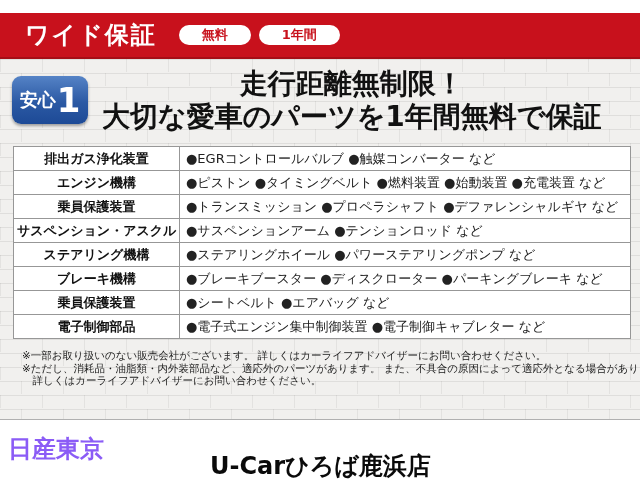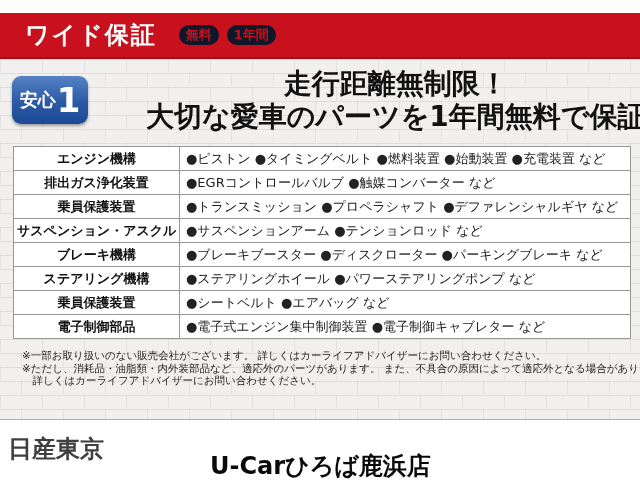--- a/index.html
+++ b/index.html
@@ -5,33 +5,33 @@
   * { margin:0; padding:0; box-sizing:border-box; }
   html,body { width:640px; height:480px; overflow:hidden; background:#fff;
     font-family:"DejaVu Sans","Liberation Sans",sans-serif; }
 
   .top-strip { height:13px; background:#ffffff; }
 
   .banner { height:46px; background:#c8111c; border-bottom:2px solid #a50d16;
     display:flex; align-items:center; padding-left:25px; }
   .banner-title { color:#fff; font-size:24px; font-weight:700; letter-spacing:2px; }
   .pill-group { display:flex; gap:8px; margin-left:22px; }
-  .pill { background:#0f172a; color:#c8111c; font-size:13px; font-weight:700;
-    border-radius:12px; padding:2px 7px; line-height:16px; white-space:nowrap; }
+  .pill { background:#ffffff; color:#c8111c; font-size:13px; font-weight:700;
+    border-radius:12px; padding:2px 23px; line-height:16px; white-space:nowrap; }
 
   .brick { height:360px; background-color:#f1f0ee;
     background-image:
       repeating-linear-gradient(to bottom, rgba(0,0,0,0.075) 0 1px, transparent 1px 14px),
       conic-gradient(at 1px 13px, transparent 0deg 270deg, rgba(0,0,0,0.06) 270deg),
       conic-gradient(at 1px 13px, transparent 0deg 270deg, rgba(0,0,0,0.06) 270deg);
     background-size: auto, 42px 28px, 42px 28px;
     background-position: 0 0, 0 0, 21px 14px;
     overflow:hidden; }
 
-  .hero { display:flex; align-items:center; margin:8px 0 0 12px;gap:44px; }
+  .hero { display:flex; align-items:center; margin:8px 0 0 12px; }
   .anshin-badge { width:76px; height:48px; border-radius:9px;
     background:linear-gradient(180deg,#5583c6 0%, #2b59a4 55%, #1d4a96 100%);
     box-shadow:0 2px 3px rgba(0,0,0,0.35);
     display:flex; align-items:center; justify-content:center; color:#fff; flex:0 0 auto; }
   .anshin-word { font-size:18px; font-weight:700; }
   .anshin-num { font-size:34px; font-weight:700; line-height:1; margin-left:1px; }
   .headline { margin-left:14px; font-size:28px; font-weight:900; color:#111;
     line-height:33px; white-space:nowrap;text-align:center; }
 
   table.coverage { width:618px; margin:13px 0 0 13px; border-collapse:collapse;
@@ -40,21 +40,21 @@
     font-size:13px; font-weight:700; color:#111; text-align:center; padding:0 3px;
     white-space:nowrap; }
   table.coverage td { border:1px solid #979797; height:24px; font-size:13px;
     color:#222; padding:0 6px; white-space:nowrap; }
 
   .footnotes { margin:10px 0 2px 22px; font-size:10.5px; color:#1a1a1a;
     line-height:12.5px; white-space:nowrap; }
 
   .footer { height:61px; background:#fff; border-top:1px solid #b0b0b0; position:relative; }
   .footer-company { position:absolute; left:8px; top:13px; font-size:24px;
-    font-weight:700; color:#404040; white-space:nowrap; }
+    font-weight:700; color:#8b5cf6; white-space:nowrap; }
   .footer-store { position:absolute; left:210px; top:30px; font-size:24px;
     font-weight:700; color:#0a0a0a; white-space:nowrap; }
 </style>
 </head>
 <body>
 
 <div class="top-strip"></div>
 
 <div class="banner">
   <div class="banner-title">ワイド保証</div>
@@ -73,42 +73,42 @@
     </div>
     <div class="headline">
       <div>走行距離無制限！</div>
       <div>大切な愛車のパーツを1年間無料で保証</div>
     </div>
   </div>
 
   <table class="coverage">
     <tbody>
       <tr>
+        <th>排出ガス浄化装置</th>
+        <td>●EGRコントロールバルブ ●触媒コンバーター など</td>
+      </tr>
+      <tr>
         <th>エンジン機構</th>
         <td>●ピストン ●タイミングベルト ●燃料装置 ●始動装置 ●充電装置 など</td>
-      </tr>
-      <tr>
-        <th>排出ガス浄化装置</th>
-        <td>●EGRコントロールバルブ ●触媒コンバーター など</td>
       </tr>
       <tr>
         <th>乗員保護装置</th>
         <td>●トランスミッション ●プロペラシャフト ●デファレンシャルギヤ など</td>
       </tr>
       <tr>
         <th>サスペンション・アスクル</th>
         <td>●サスペンションアーム ●テンションロッド など</td>
       </tr>
       <tr>
+        <th>ステアリング機構</th>
+        <td>●ステアリングホイール ●パワーステアリングポンプ など</td>
+      </tr>
+      <tr>
         <th>ブレーキ機構</th>
         <td>●ブレーキブースター ●ディスクローター ●パーキングブレーキ など</td>
-      </tr>
-      <tr>
-        <th>ステアリング機構</th>
-        <td>●ステアリングホイール ●パワーステアリングポンプ など</td>
       </tr>
       <tr>
         <th>乗員保護装置</th>
         <td>●シートベルト ●エアバッグ など</td>
       </tr>
       <tr>
         <th>電子制御部品</th>
         <td>●電子式エンジン集中制御装置 ●電子制御キャブレター など</td>
       </tr>
     </tbody>

